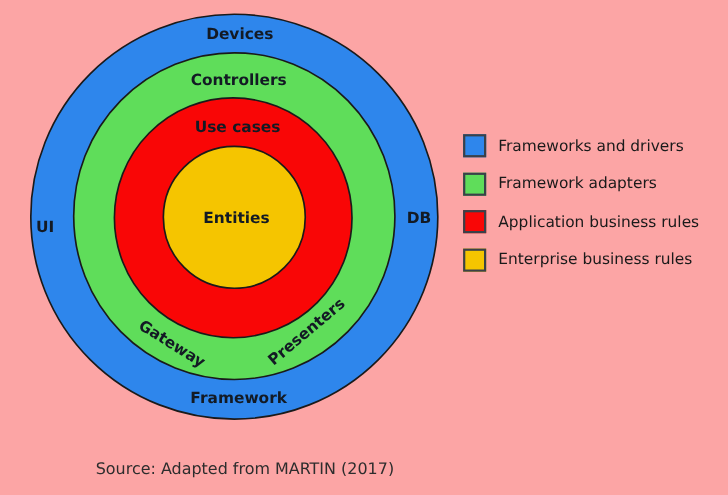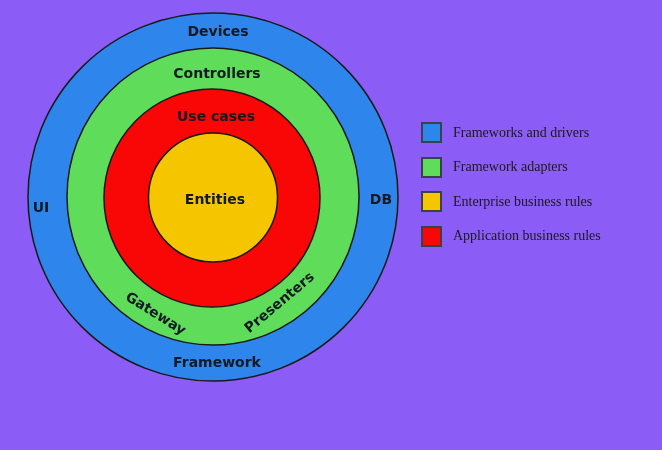--- a/index.html
+++ b/index.html
@@ -27,21 +27,20 @@
   .legend {
     position: absolute;
     left: 421px;
     top: 122px;
   }
   .legend-item {
     display: flex;
     align-items: center;
     height: 21px;
     margin-bottom: 13.5px;
-    font-family: Liberation Serif, serif;
   }
   .legend-swatch {
     width: 17px;
     height: 17px;
     border: 2px solid #3a4149;
     flex: 0 0 auto;
   }
   .legend-label {
     margin-left: 11px;
     font-size: 14px;
@@ -53,21 +52,21 @@
     left: 87px;
     top: 419px;
     font-size: 14.5px;
     color: #2d2d2d;
     white-space: nowrap;
   }
 </style>
 </head>
 <body>
 
-<div class="stage" style="background-color: #8b5cf6;">
+<div class="stage" style="background-color: #fca5a5;">
 
   <svg class="diagram-svg" width="662" height="450" viewBox="0 0 662 450">
 
     <ellipse cx="213" cy="197" rx="185" ry="184" stroke="#1a1a1a" stroke-width="1.5" fill="#2e86ec"></ellipse>
     <ellipse cx="213" cy="196.5" rx="146" ry="148.5" stroke="#1a1a1a" stroke-width="1.5" fill="#5fdd5a"></ellipse>
     <ellipse cx="212" cy="198" rx="108" ry="109" stroke="#1a1a1a" stroke-width="1.5" fill="#f90606"></ellipse>
     <ellipse cx="213" cy="197.5" rx="64.5" ry="64.5" stroke="#1a1a1a" stroke-width="1.5" fill="#f5c500"></ellipse>
 
     <text class="ring-label" x="218" y="31" text-anchor="middle" dominant-baseline="central">Devices</text>
     <text class="ring-label" x="217" y="73" text-anchor="middle" dominant-baseline="central">Controllers</text>
@@ -83,22 +82,23 @@
   <div class="legend">
     <div class="legend-item">
       <div class="legend-swatch" style="background-color: rgb(46, 134, 236);"></div>
       <div class="legend-label">Frameworks and drivers</div>
     </div>
     <div class="legend-item">
       <div class="legend-swatch" style="background-color: rgb(95, 221, 90);"></div>
       <div class="legend-label">Framework adapters</div>
     </div>
     <div class="legend-item">
+      <div class="legend-swatch" style="background-color: rgb(249, 6, 6);"></div>
+      <div class="legend-label">Application business rules</div>
+    </div>
+    <div class="legend-item">
       <div class="legend-swatch" style="background-color: rgb(245, 197, 0);"></div>
       <div class="legend-label">Enterprise business rules</div>
     </div>
-    <div class="legend-item">
-      <div class="legend-swatch" style="background-color: rgb(249, 6, 6);"></div>
-      <div class="legend-label">Application business rules</div>
-    </div>
   </div>
 
+  <div class="caption">Source: Adapted from MARTIN (2017)</div>
 </div>
 
 </body></html>

